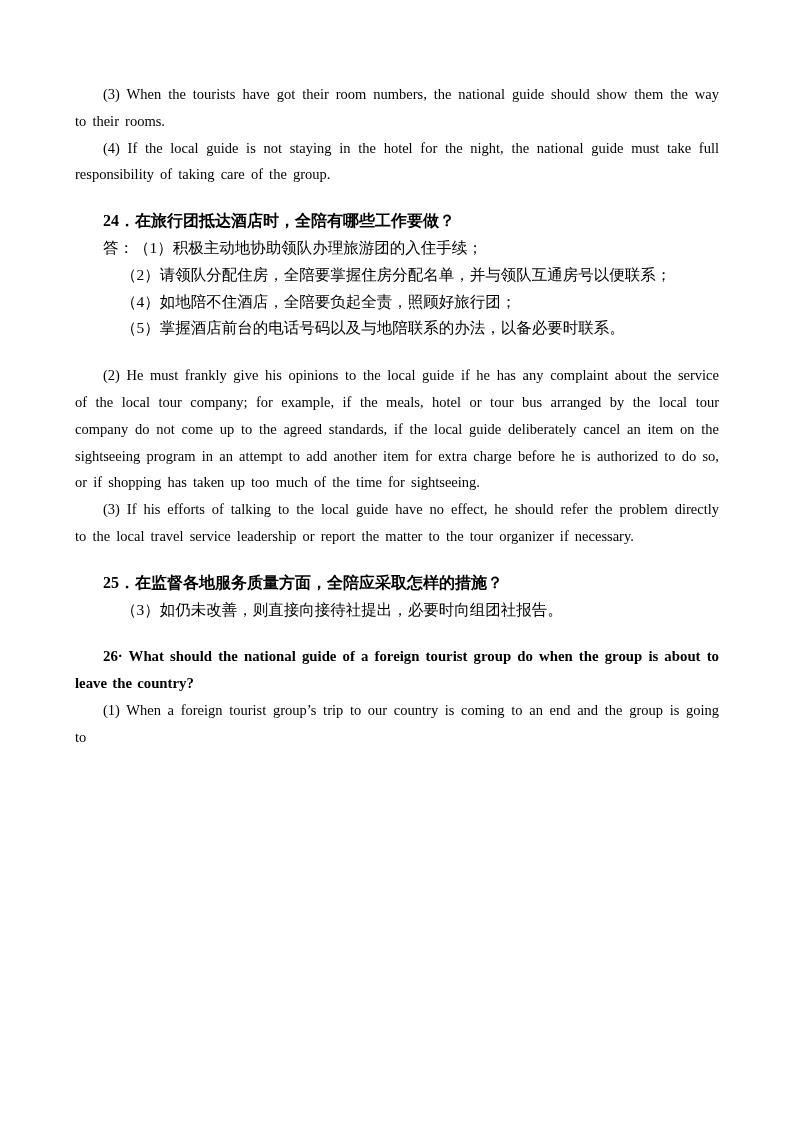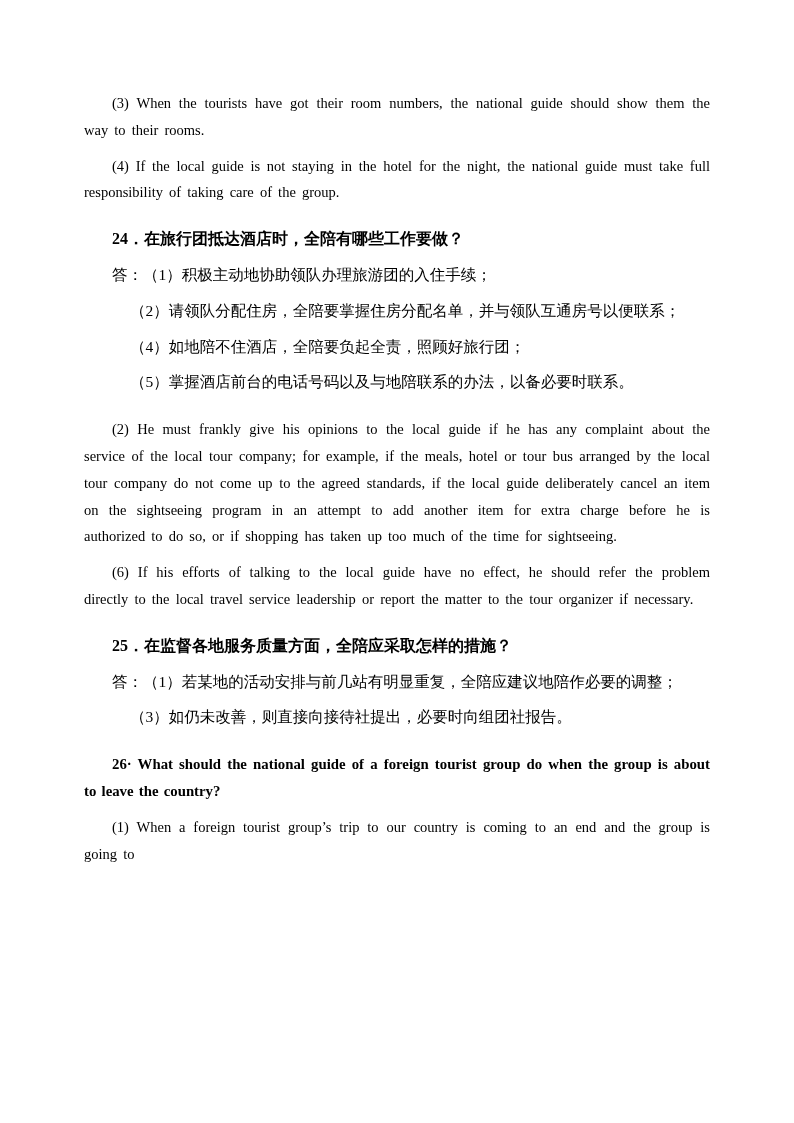--- a/index.html
+++ b/index.html
@@ -14,21 +14,21 @@
     margin: 0 auto;
     background: #ffffff;
     box-sizing: border-box;
     padding: 81px 75px 0 75px;
     color: #000000;
     font-family: "Liberation Serif", "DejaVu Serif", serif;
     overflow: hidden;
   }
   .sec { margin: 0; }
   .sec + .sec { margin-top: 20px; }
-  p { margin: 9px; }
+  p { margin: 0; }
   
   .en {
     font-size: 14.5px;
     line-height: 26.8px;
     text-align: justify;
     word-spacing: 2.5px;
   }
   .en-para { text-indent: 28px; }
   .h-en {
     font-weight: bold;
@@ -67,26 +67,25 @@
   <div class="sec">
     <p class="zh h-zh">24．在旅行团抵达酒店时，全陪有哪些工作要做？</p>
     <p class="zh ind2">答：（1）积极主动地协助领队办理旅游团的入住手续；</p>
     <p class="zh ind3">（2）请领队分配住房，全陪要掌握住房分配名单，并与领队互通房号以便联系；</p>
     <p class="zh ind3">（4）如地陪不住酒店，全陪要负起全责，照顾好旅行团；</p>
     <p class="zh ind3">（5）掌握酒店前台的电话号码以及与地陪联系的办法，以备必要时联系。</p>
   </div>
 
   <div class="sec">
     <p class="en en-para">(2) He must frankly give his opinions to the local guide if he has any complaint about the service of the local tour company; for example, if the meals, hotel or tour bus arranged by the local tour company do not come up to the agreed standards, if the local guide deliberately cancel an item on the sightseeing program in an attempt to add another item for extra charge before he is authorized to do so, or if shopping has taken up too much of the time for sightseeing.</p>
-    <p class="en en-para">(6) If his efforts of talking to the local guide have no effect, he should refer the problem directly to the local travel service leadership or report the matter to the tour organizer if necessary.</p>
+    <p class="en en-para">(3) If his efforts of talking to the local guide have no effect, he should refer the problem directly to the local travel service leadership or report the matter to the tour organizer if necessary.</p>
   </div>
 
   <div class="sec">
     <p class="zh h-zh">25．在监督各地服务质量方面，全陪应采取怎样的措施？</p>
-    <p class="zh ind2">答：（1）若某地的活动安排与前几站有明显重复，全陪应建议地陪作必要的调整；</p>
     <p class="zh ind3">（3）如仍未改善，则直接向接待社提出，必要时向组团社报告。</p>
   </div>
 
   <div class="sec">
     <p class="en h-en">26· What should the national guide of a foreign tourist group do when the group is about to leave the country?</p>
     <p class="en en-para">(1) When a foreign tourist group’s trip to our country is coming to an end and the group is going to</p>
   </div>
 
 </div>
 

